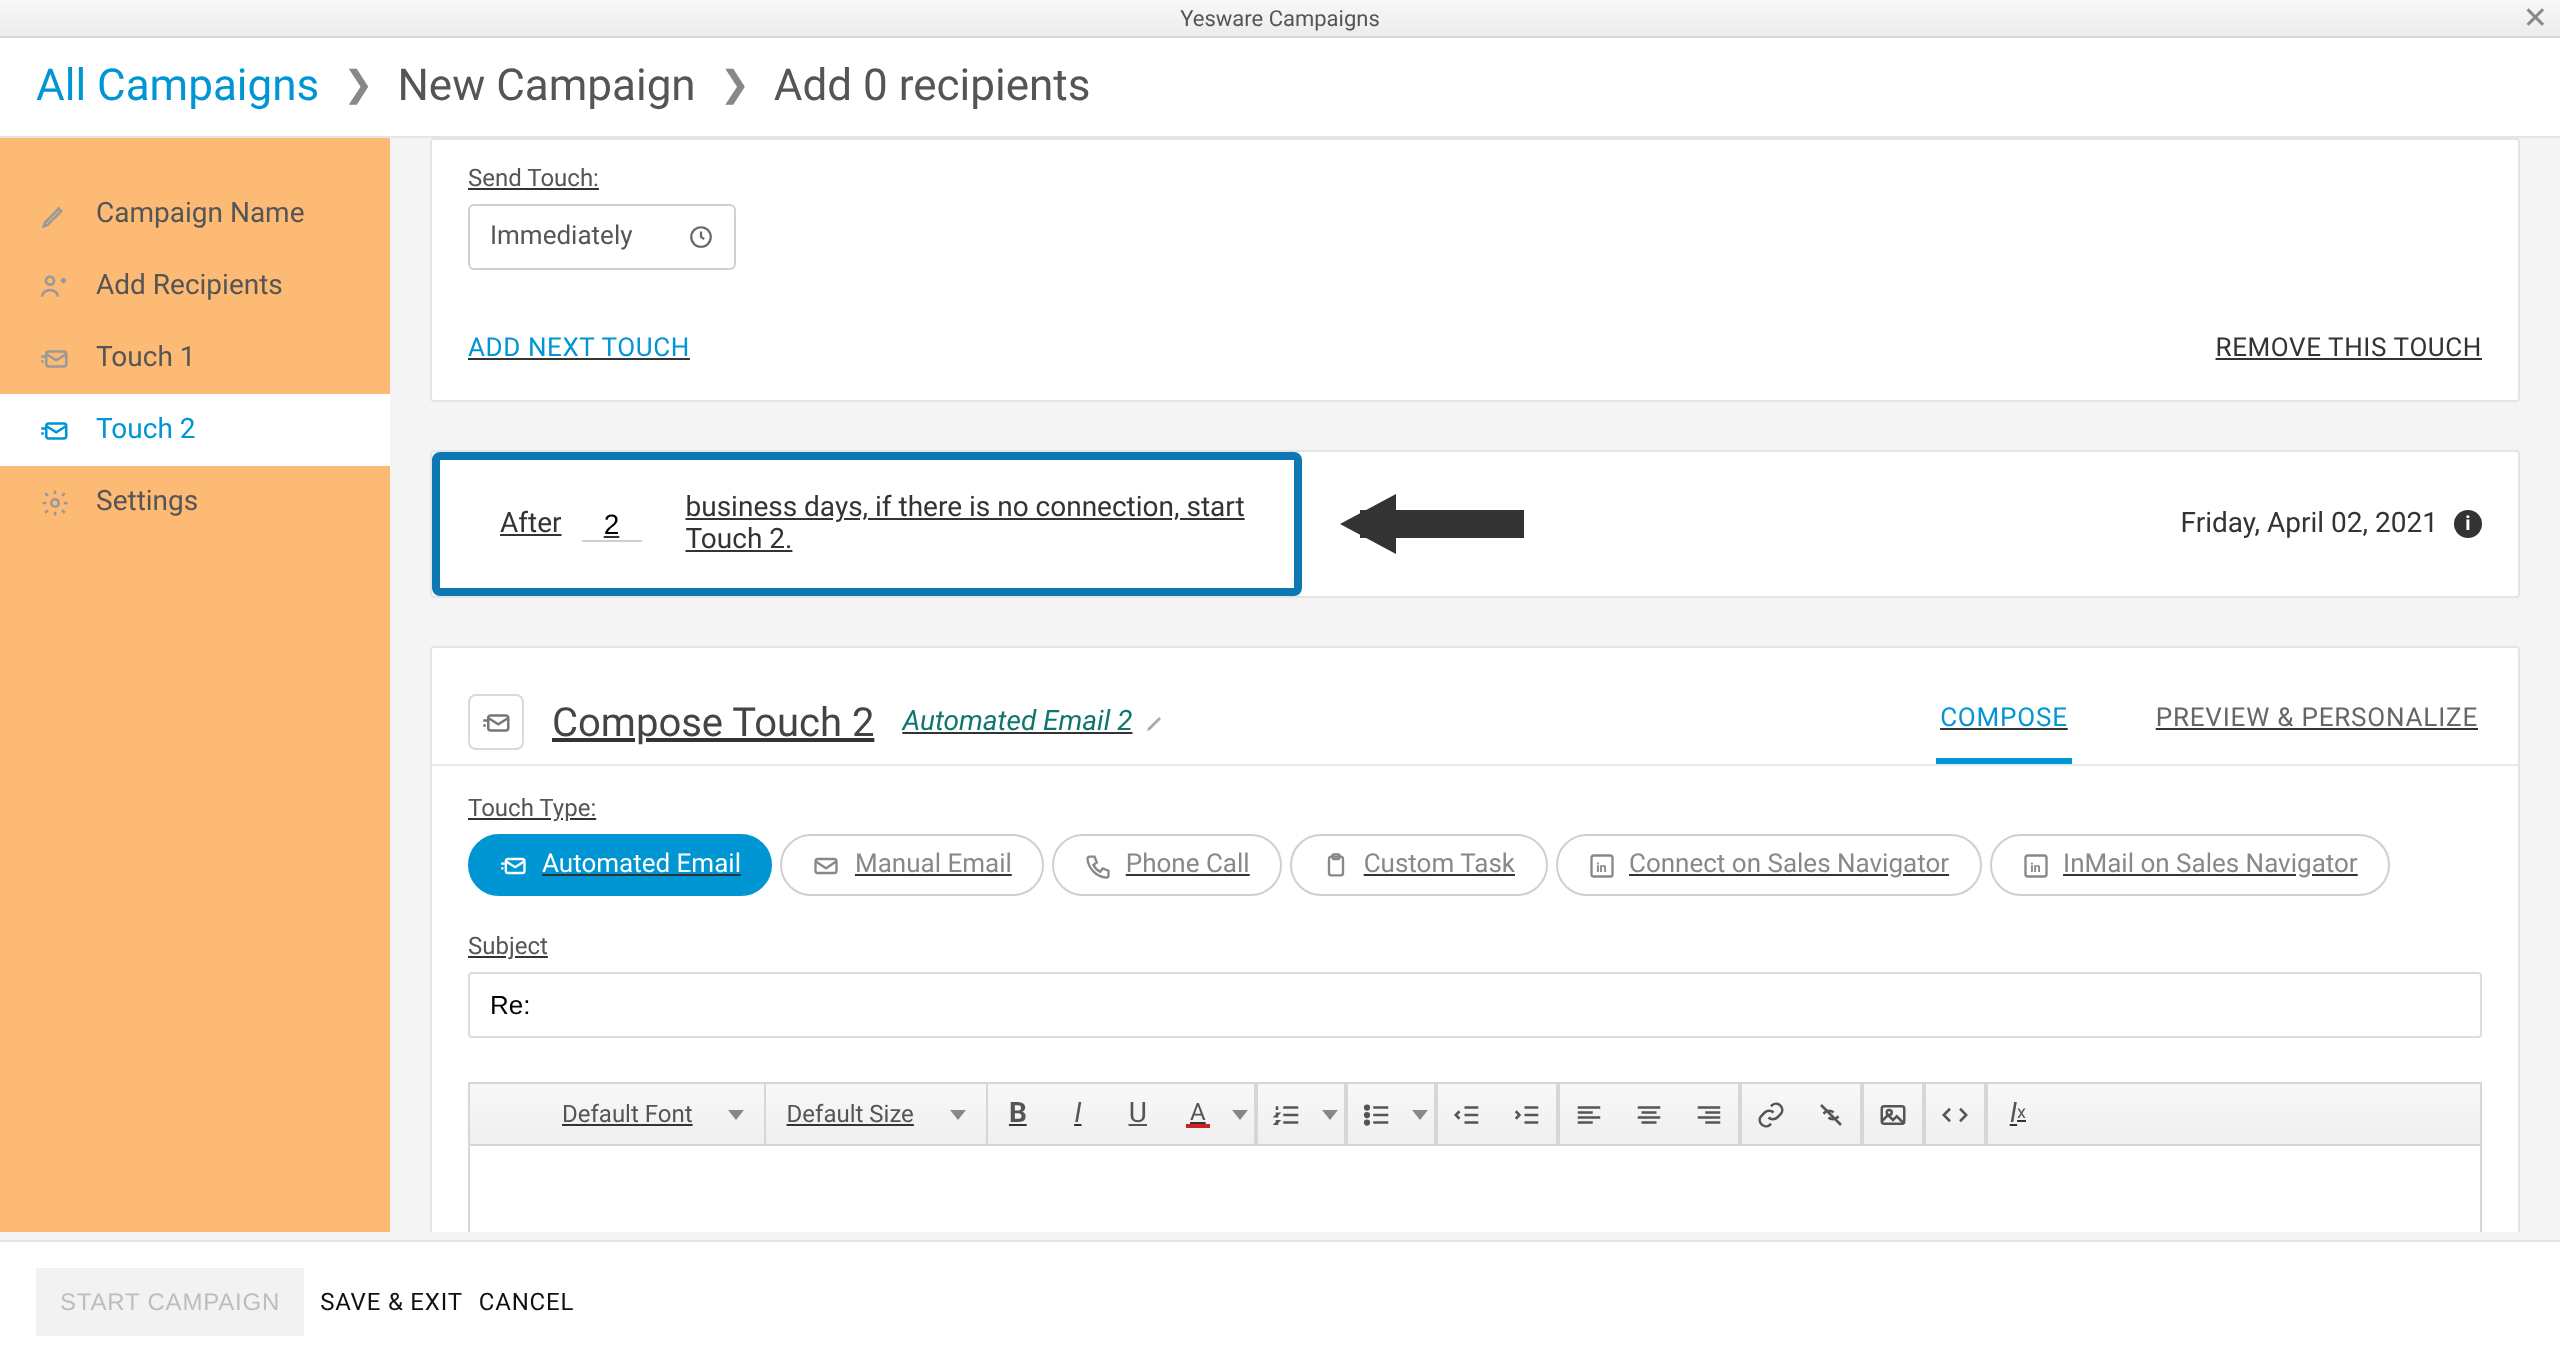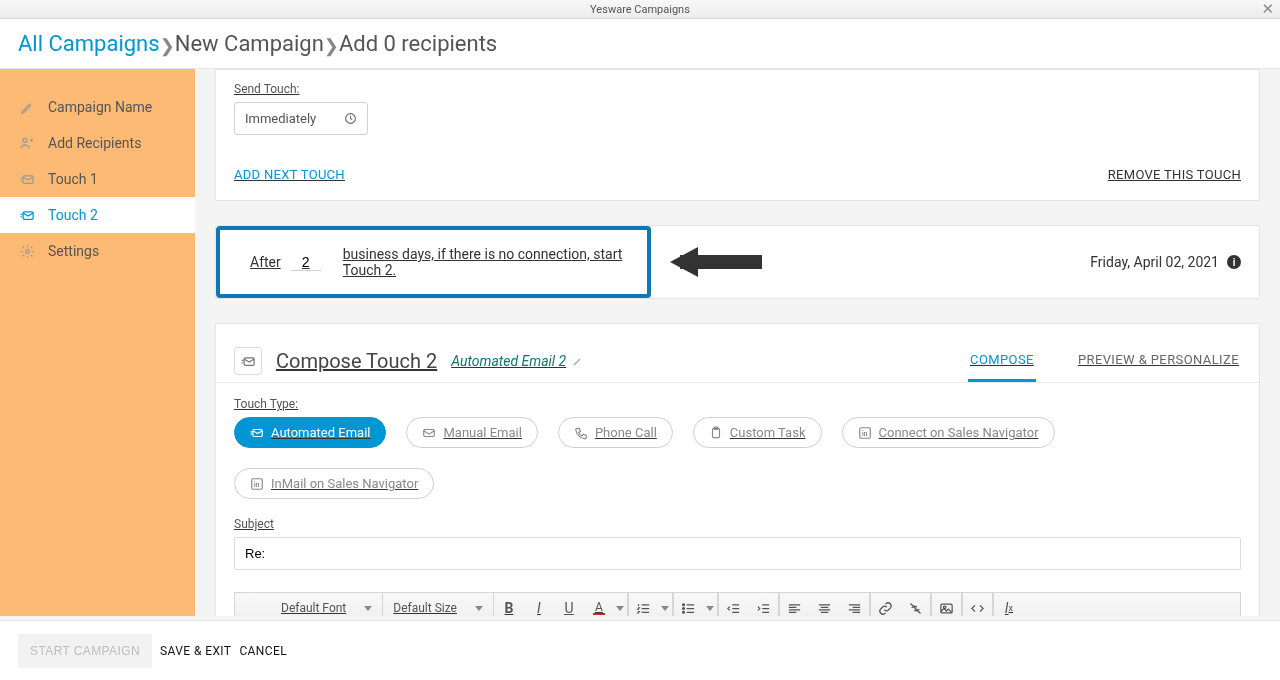--- a/index.html
+++ b/index.html
@@ -1,19 +1,19 @@
 <!DOCTYPE html>
 <html><head>
 <meta charset="utf-8">
 <style>
   * { box-sizing: border-box; margin: 0; padding: 0; }
   body { font-family: -apple-system, BlinkMacSystemFont, "Segoe UI", Roboto, sans-serif; background: #f4f4f4; color: #333; width: 1280px; height: 680px; overflow: hidden; }
   .titlebar { background: linear-gradient(#f8f8f8,#ececec); border-bottom:1px solid #d8d8d8; height:19px; display:flex; align-items:center; justify-content:center; position:relative; font-size:11px; color:#555;}
   .titlebar .close { position:absolute; right:6px; top:0; font-size:15px; color:#888; cursor:pointer; line-height:18px;}
-  .breadcrumb { background:#fff; border-bottom:1px solid #e5e5e5; padding:12px 18px; display:flex; align-items:flex-end; font-size:22px; }
+  .breadcrumb { background:#fff; border-bottom:1px solid #e5e5e5; padding:12px 18px; display:flex; align-items:flex-start; gap:12px; font-size:22px; }
   .breadcrumb a { color:#0095d3; text-decoration:none; }
   .breadcrumb .sep { color:#888; font-size:18px; }
   .breadcrumb .crumb { color:#555; }
   .layout { display:flex; height:calc(680px - 19px - 54px - 60px); }
   .sidebar { width:195px; background:#fdba74; padding-top:20px; }
   .side-item { display:flex; align-items:center; gap:12px; padding:10px 18px; font-size:14px; color:#555; cursor:pointer;}
   .side-item .ico { width:18px; height:16px; display:flex; align-items:center; justify-content:center; color:#999;}
   .side-item.active { background:#fff; color:#0095d3; }
   .side-item.active .ico { color:#0095d3; }
   .main { flex:1; padding:0 20px 0 20px; overflow:hidden; position:relative;text-decoration:underline; }
@@ -37,21 +37,21 @@
   .compose-head { display:flex; align-items:center; justify-content:space-between; padding:16px 18px 0 18px;}
   .compose-left { display:flex; align-items:center; gap:14px;}
   .compose-icon-box { border:1px solid #d9d9d9; border-radius:4px; width:28px; height:28px; display:flex; align-items:center; justify-content:center; color:#777;}
   .compose-title { font-size:20px; font-weight:400; color:#444;}
   .compose-sub { font-size:14px; color:#0f766e; font-style:italic; display:flex; gap:6px; align-items:center;}
   .tabs { display:flex; gap:40px;}
   .tab { font-size:13px; letter-spacing:0.4px; padding:12px 2px; color:#666; border-bottom:3px solid transparent; cursor:pointer;}
   .tab.active { color:#0095d3; border-bottom-color:#0095d3;}
   .tab-line { border-bottom:1px solid #eaeaea; margin:0;}
   .compose-body { padding:14px 18px;}
-  .pills { display:flex; gap:20px; flex-wrap:wrap; margin-bottom:18px;}
+  .pills { display:flex; gap:4px; flex-wrap:wrap; margin-bottom:18px;}
   .pill { display:inline-flex; align-items:center; gap:7px; padding:7px 15px; border:1px solid #cfcfcf; border-radius:20px; font-size:13px; color:#888; cursor:pointer;}
   .pill svg { width:14px; height:14px; }
   .pill.active { background:#0095d3; border-color:#0095d3; color:#fff;}
   .subject-input { width:100%; border:1px solid #dcdcdc; border-radius:2px; padding:8px 10px; font-size:13px; margin-bottom:22px;}
   .editor-toolbar { display:flex; align-items:stretch; border:1px solid #d6d6d6; background:linear-gradient(#f8f8f8,#efefef); height:32px;padding-left:36px; }
   .tb-group { display:flex; align-items:center; border-right:1px solid #d6d6d6;}
   .tb-sel { display:flex; align-items:center; gap:18px; padding:0 10px; font-size:12px; color:#555; cursor:pointer; border-right:1px solid #d6d6d6; height:100%;}
   .tb-btn { width:30px; height:100%; display:flex; align-items:center; justify-content:center; color:#555; cursor:pointer; font-size:14px;}
   .tb-btn.sep { border-right:1px solid #d6d6d6;}
   .editor-body { border:1px solid #d6d6d6; border-top:none; height:60px; background:#fff;}

